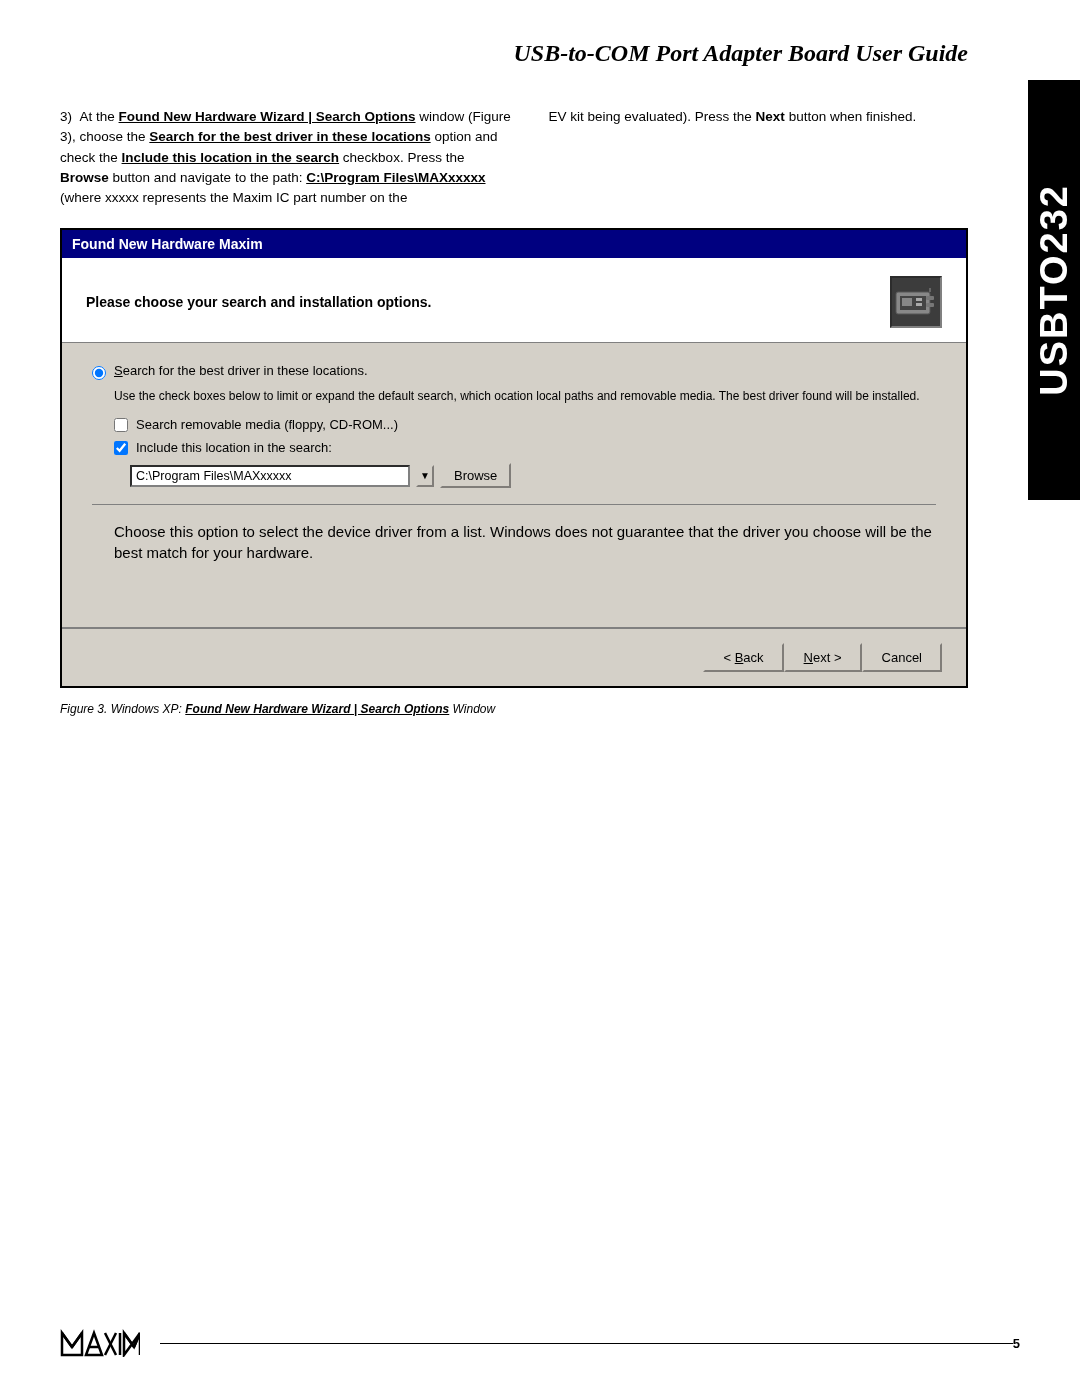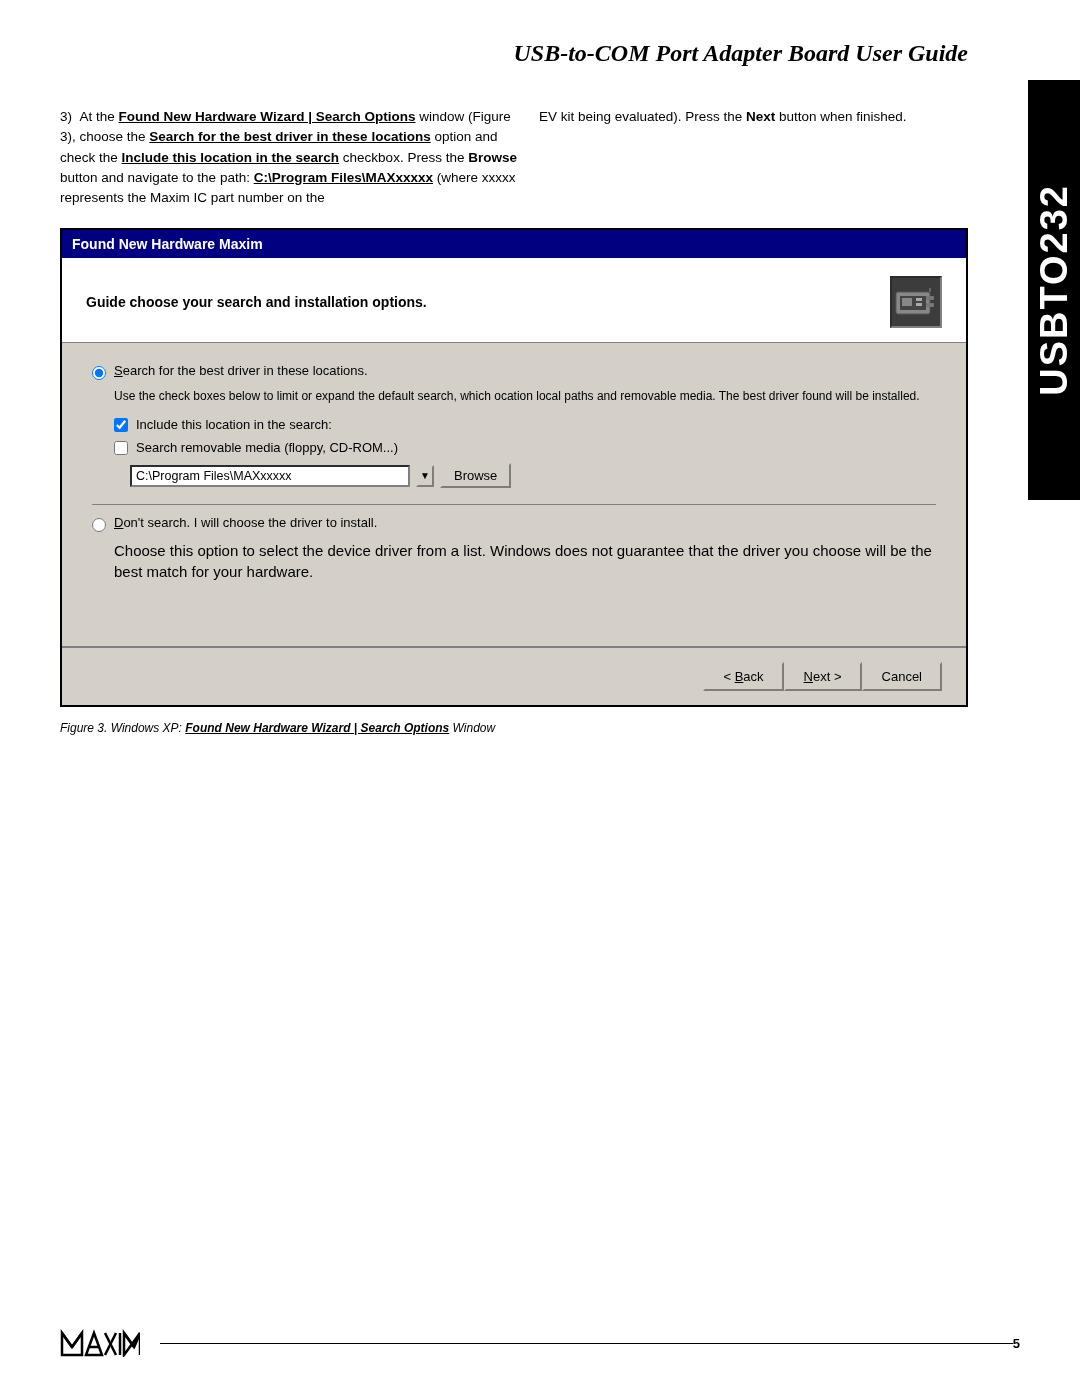--- a/index.html
+++ b/index.html
@@ -40,21 +40,21 @@
       font-size: 24px;
       font-weight: bold;
       font-style: italic;
       font-family: 'Times New Roman', Times, serif;
       margin-bottom: 40px;
       margin-right: 52px;
     }
 
     .content-area {
       display: flex;
-      gap: 14px;
+      gap: 34px;
       margin-bottom: 20px;
       margin-right: 52px;
     }
 
     .left-col {
       width: 52%;
       font-size: 13.5px;
       line-height: 1.5;
     }
 
@@ -340,21 +340,21 @@
 
 <div class="wizard-box">
 
   <div class="wizard-titlebar">
     <span>Found New Hardware Maxim</span>
   </div>
 
   <div class="wizard-body">
 
     <div class="wizard-header">
-      <div class="wizard-header-text">Guide choose your search and installation options.</div>
+      <div class="wizard-header-text">Please choose your search and installation options.</div>
       <div class="wizard-icon hw-icon">
 
         <svg viewBox="0 0 48 48" xmlns="http://www.w3.org/2000/svg">
           <rect x="4" y="14" width="34" height="22" rx="2" fill="#888" stroke="#555" stroke-width="1"></rect>
           <rect x="8" y="18" width="26" height="14" fill="#444"></rect>
           <rect x="10" y="20" width="10" height="8" fill="#888"></rect>
           <rect x="24" y="20" width="6" height="3" fill="#aaa"></rect>
           <rect x="24" y="25" width="6" height="3" fill="#aaa"></rect>
           <rect x="34" y="18" width="8" height="4" rx="1" fill="#777"></rect>
           <rect x="34" y="25" width="8" height="4" rx="1" fill="#777"></rect>
@@ -368,49 +368,43 @@
       <div class="radio-option">
         <input type="radio" class="radio-input" name="search_option" checked="" style="">
         <label class="radio-label">
           <span class="underline-char">S</span>earch for the best driver in these locations.
         </label>
       </div>
 
       <p class="subtext">Use the check boxes below to limit or expand the default search, which ocation local paths and removable media. The best driver found will be installed.</p>
 
       <div class="checkbox-row">
+        <input type="checkbox" class="checkbox-input" style="">
+        <label class="checkbox-label">
+          Search removable <span class="underline-char">m</span>edia (floppy, CD-ROM...)
+        </label>
+      </div>
+
+      <div class="checkbox-row">
         <input type="checkbox" class="checkbox-input" checked="" style="">
         <label class="checkbox-label">
           Include this <span class="underline-char">l</span>ocation in the search:
         </label>
       </div>
 
-      <div class="checkbox-row">
-        <input type="checkbox" class="checkbox-input" style="">
-        <label class="checkbox-label">
-          Search removable <span class="underline-char">m</span>edia (floppy, CD-ROM...)
-        </label>
-      </div>
-
       <div class="path-row">
         <input type="text" class="path-input" value="C:\Program Files\MAXxxxxx" style="">
         <div class="path-dropdown-arrow">▼</div>
         <button class="browse-btn">Browse</button>
       </div>
 
       <hr class="divider-line">
 
       <div class="second-option-area">
 
-        <div class="radio-option">
-          <input type="radio" class="radio-input" name="search_option" style="">
-          <label class="radio-label">
-            <span class="underline-char">D</span>on't search. I will choose the driver to install.
-          </label>
-        </div>
 
         <p class="second-subtext">Choose this option to select the device driver from a list.  Windows does not guarantee that the driver you choose will be the best match for your hardware.</p>
       </div>
 
       <div style="height: 40px;"></div>
 
     </div>
 
     <div class="wizard-footer">
       <button class="footer-btn">

